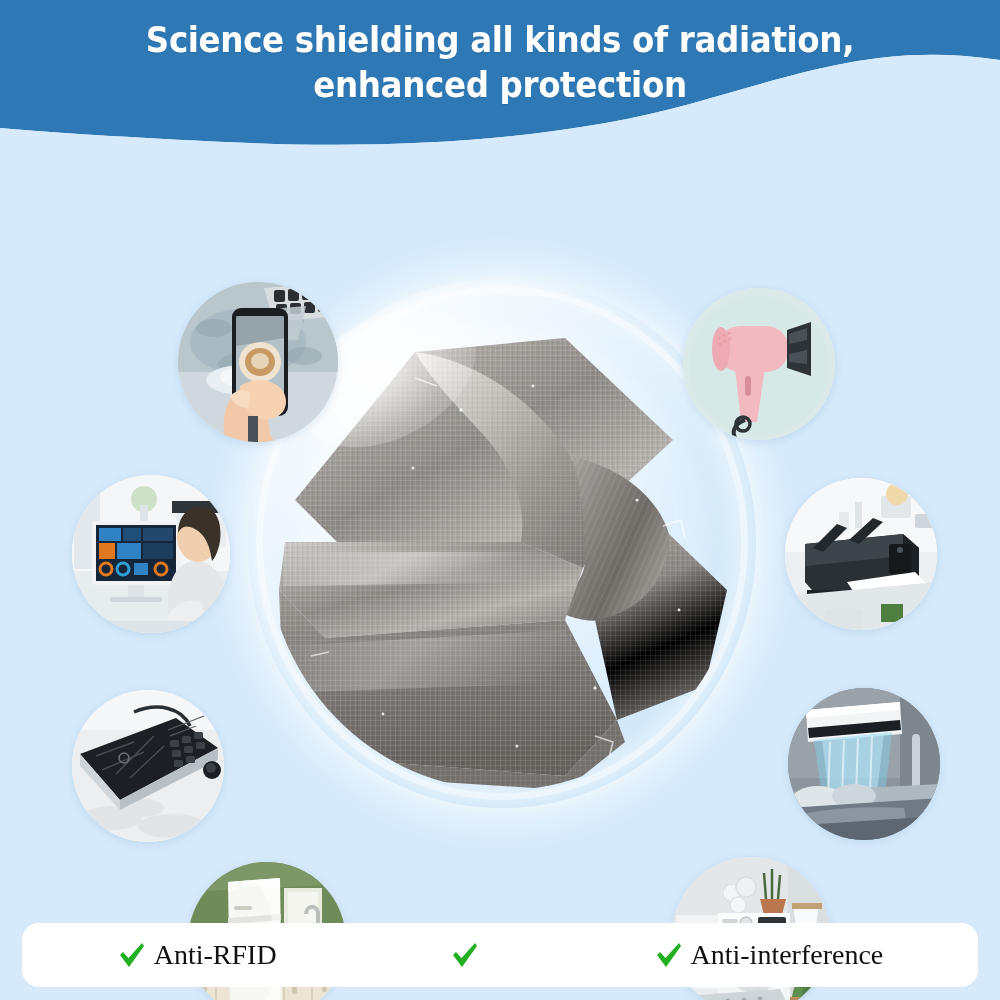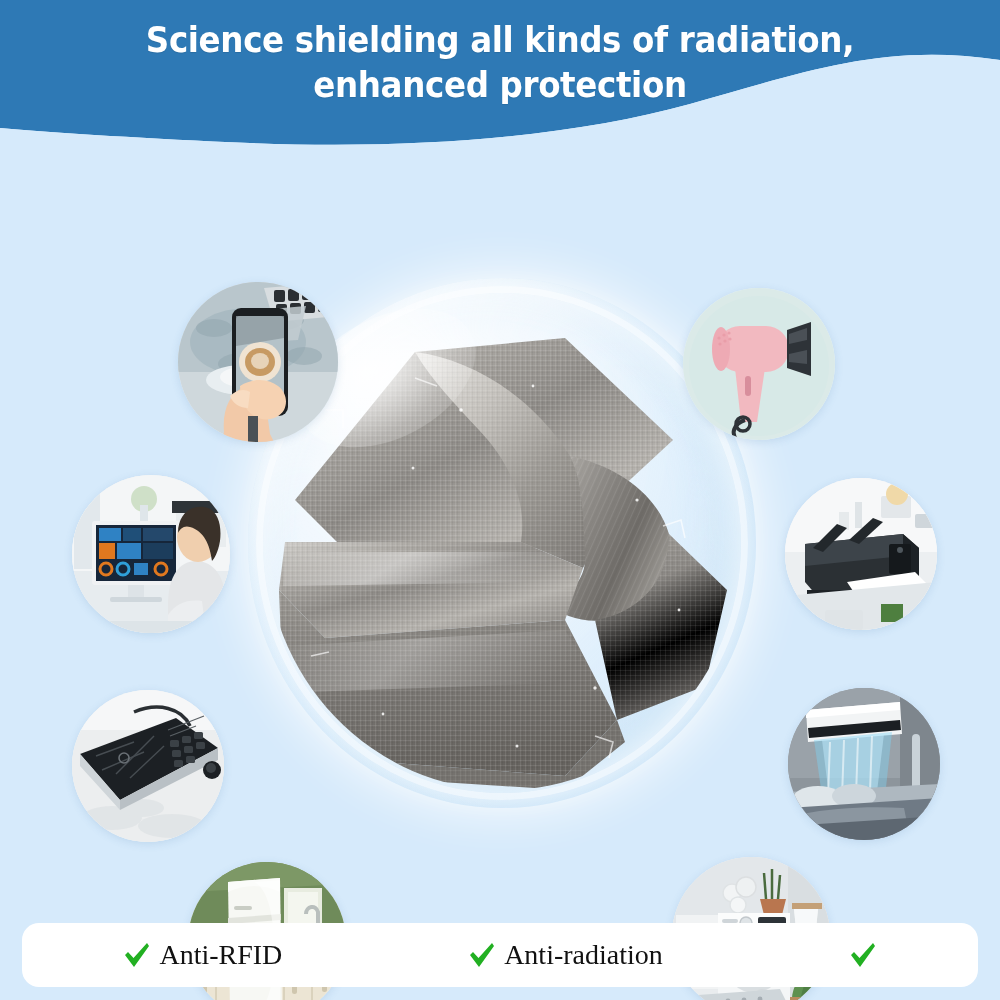--- a/index.html
+++ b/index.html
@@ -523,25 +523,25 @@
       <svg class="check" viewBox="0 0 30 30">
         <path d="M3,15 L6,12 L11.5,18 L25,3 L27,6 L12,27 Z" fill="#22b022"></path>
       </svg>
       <span class="feature-label">Anti-RFID</span>
     </div>
 
     <div class="feature">
       <svg class="check" viewBox="0 0 30 30">
         <path d="M3,15 L6,12 L11.5,18 L25,3 L27,6 L12,27 Z" fill="#22b022"></path>
       </svg>
-      <span class="feature-label">Anti-radiation</span>
     </div>
 
     <div class="feature">
       <svg class="check" viewBox="0 0 30 30">
         <path d="M3,15 L6,12 L11.5,18 L25,3 L27,6 L12,27 Z" fill="#22b022"></path>
       </svg>
+      <span class="feature-label">Anti-interference</span>
     </div>
 
 
   </div>
 
 </div>
 
 </body></html>

